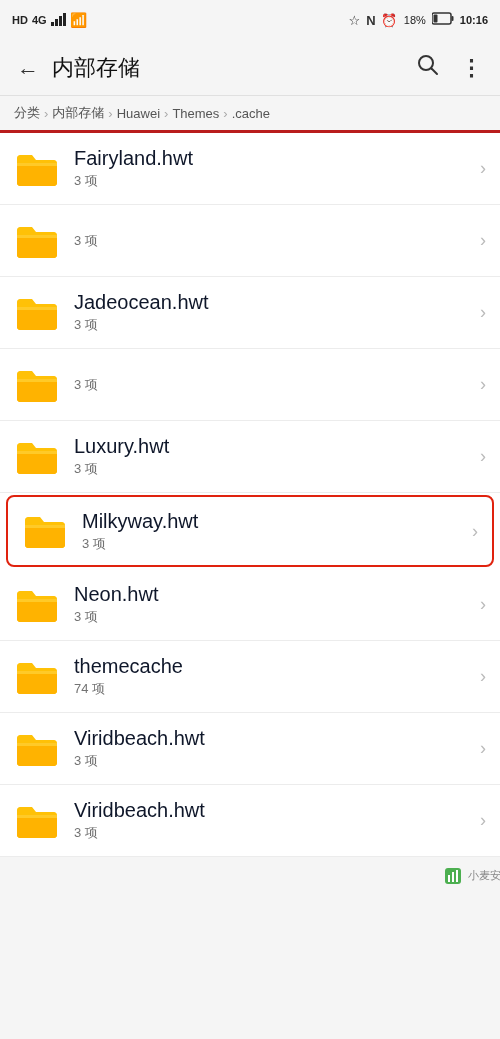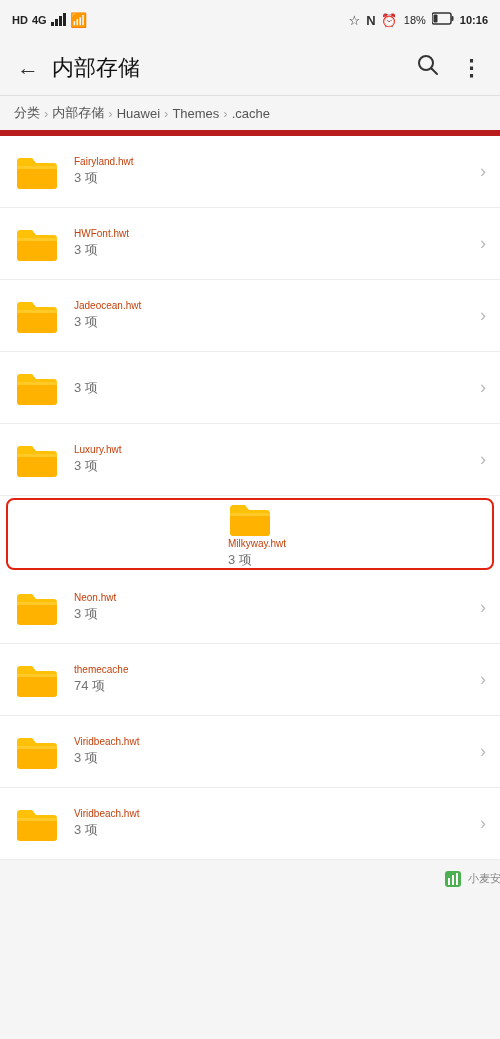--- a/index.html
+++ b/index.html
@@ -81,21 +81,21 @@
 
     
     .breadcrumb {
       width: 100%;
       padding: 8px 14px;
       display: flex;
       align-items: center;
       flex-wrap: wrap;
       gap: 2px;
       background: #f5f5f5;
-      border-bottom: 6px solid #b91c1c;
+      border-bottom: 3px solid #b91c1c;
     }
     .breadcrumb-item {
       font-size: 13px;
       color: #555;
       cursor: pointer;
     }
     .breadcrumb-separator {
       font-size: 13px;
       color: #aaa;
       margin: 0 2px;
@@ -116,39 +116,38 @@
       cursor: pointer;
       background: #fff;
       position: relative;
     }
     .file-item.highlighted {
       border: 2px solid #e0220e;
       border-radius: 8px;
       margin: 2px 6px;
       width: calc(100% - 12px);
       background: #fff;
-      flex-direction: column;
     }
     .folder-icon {
       width: 46px;
       height: 38px;
       flex-shrink: 0;
     }
     .folder-icon svg {
       width: 46px;
       height: 38px;
     }
     .file-info {
       flex: 1;
       padding-left: 14px;
     }
     .file-name {
-      font-size: 10px;
+      font-size: 20px;
       font-weight: 400;
-      color: #c2410c;
+      color: #0f172a;
       margin-bottom: 2px;
     }
     .file-meta {
       font-size: 13px;
       color: #737373;
     }
     .file-chevron {
       font-size: 18px;
       color: #bbb;
       margin-left: 8px;
@@ -252,21 +251,20 @@
   </div>
     <div class="file-item">
     <div class="folder-icon">
       <svg viewBox="0 0 46 38" fill="none">
         <path d="M3 8C3 6.343 4.343 5 6 5h12l4 5h18c1.657 0 3 1.343 3 3v20c0 1.657-1.343 3-3 3H6c-1.657 0-3-1.343-3-3V8z" fill="#FFC107"></path>
         <path d="M3 13h40v20c0 1.657-1.343 3-3 3H6c-1.657 0-3-1.343-3-3V13z" fill="#FFB300"></path>
         <path d="M3 13h40v3H3z" fill="#FFCA28"></path>
       </svg>
     </div>
     <div class="file-info">
-      <div class="file-name">HWFont.hwt</div>
       <div class="file-meta">3 项</div>
     </div>
     <div class="file-chevron">›</div>
   </div>
     <div class="file-item">
     <div class="folder-icon">
       <svg viewBox="0 0 46 38" fill="none">
         <path d="M3 8C3 6.343 4.343 5 6 5h12l4 5h18c1.657 0 3 1.343 3 3v20c0 1.657-1.343 3-3 3H6c-1.657 0-3-1.343-3-3V8z" fill="#FFC107"></path>
         <path d="M3 13h40v20c0 1.657-1.343 3-3 3H6c-1.657 0-3-1.343-3-3V13z" fill="#FFB300"></path>
         <path d="M3 13h40v3H3z" fill="#FFCA28"></path>

